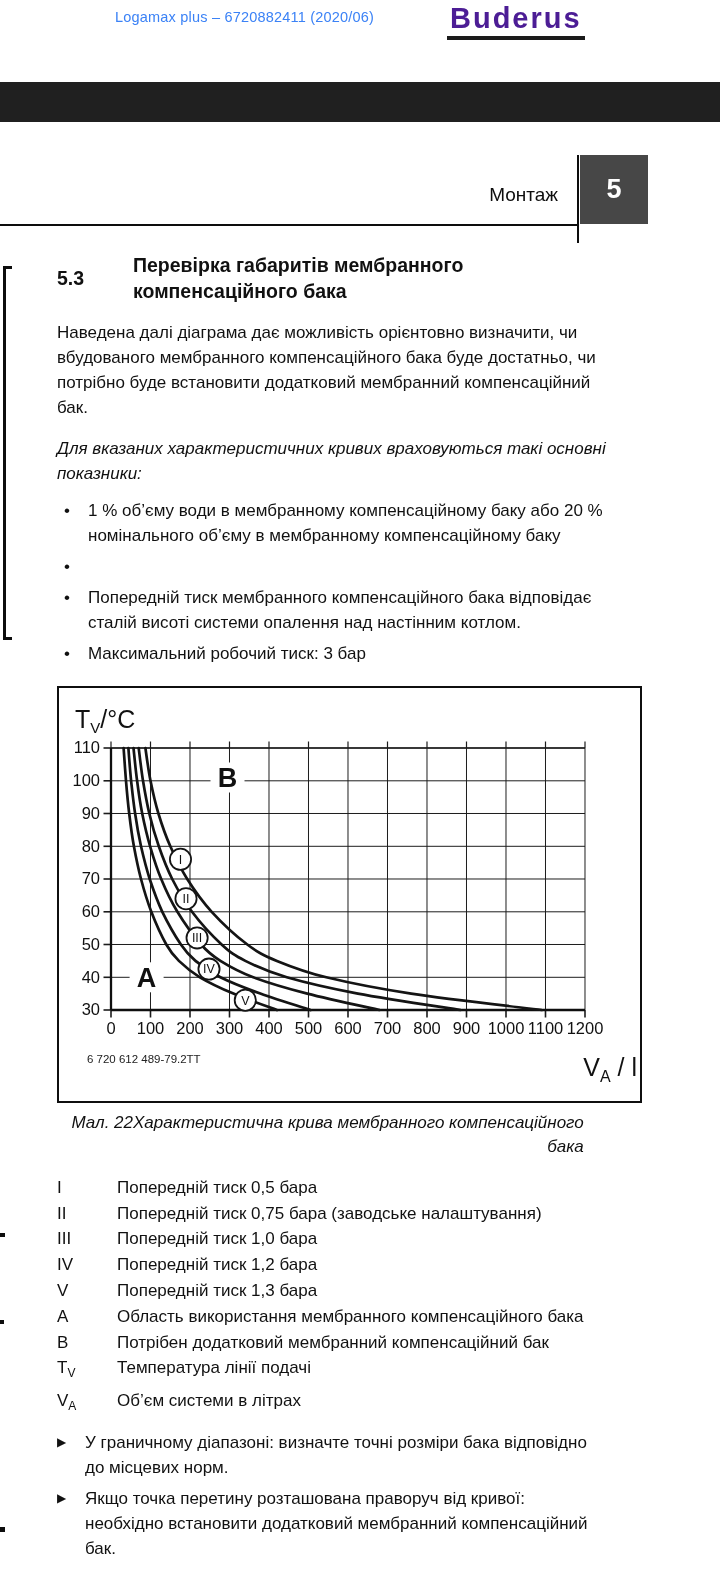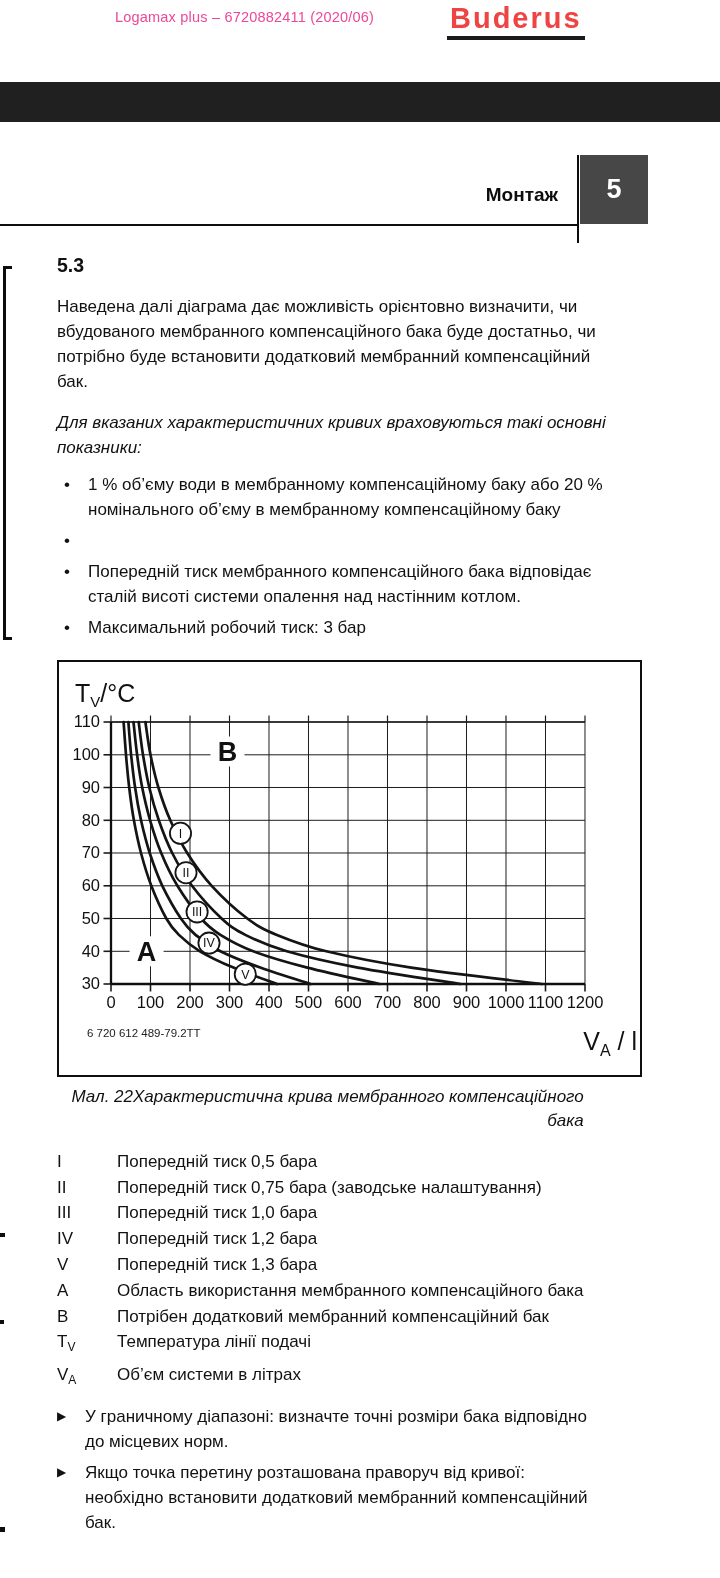--- a/index.html
+++ b/index.html
@@ -1,26 +1,26 @@
 <!DOCTYPE html>
 <html><head>
 <meta charset="utf-8">
 <style>
   html,body{margin:0;padding:0;background:#ffffff;}
   .page{position:relative;width:720px;height:1578px;background:#ffffff;
         font-family:"Liberation Sans",sans-serif;color:#111;overflow:hidden;}
 
   
-  .doc-ref{position:absolute;left:115px;top:9px;font-size:14.5px;color:#ec4899;letter-spacing:.2px;}
+  .doc-ref{position:absolute;left:115px;top:9px;font-size:14.5px;color:#3b82f6;letter-spacing:.2px;}
   .brand-logo{position:absolute;left:447px;top:2px;font-size:29px;font-weight:bold;
-              letter-spacing:2px;color:#ef4444;border-bottom:4px solid #1b1b1b;padding:0 3px 1px 3px;}
+              letter-spacing:2px;color:#4c1d95;border-bottom:4px solid #1b1b1b;padding:0 3px 1px 3px;}
   .black-bar{position:absolute;left:0;top:82px;width:720px;height:40px;background:#202020;}
 
   
-  .rh-label{position:absolute;top:184px;right:162px;font-size:19px;font-weight:bold;color:#0d0d0d;}
+  .rh-label{position:absolute;top:184px;right:162px;font-size:19px;font-weight:normal;color:#0d0d0d;}
   .rh-rule{position:absolute;left:0;top:224px;width:578px;height:2.4px;background:#0d0d0d;}
   .rh-vrule{position:absolute;left:577px;top:155px;width:2.4px;height:88px;background:#0d0d0d;}
   .page-num{position:absolute;left:580px;top:155px;width:68px;height:69px;background:#474747;
             color:#fff;font-size:27px;font-weight:bold;text-align:center;line-height:69px;}
 
   
   .lb-v{position:absolute;left:3px;top:266px;width:2.6px;height:374px;background:#0d0d0d;}
   .lb-c{position:absolute;left:3px;width:9px;height:2.6px;background:#0d0d0d;}
   .dash{position:absolute;left:0;background:#0d0d0d;}
 
@@ -81,20 +81,22 @@
   <div class="lb-c" style="top:266px;"></div>
   <div class="lb-c" style="top:637px;"></div>
   <div class="dash" style="top:1233px;width:5px;height:4px;"></div>
   <div class="dash" style="top:1320px;width:4px;height:4px;"></div>
   <div class="dash" style="top:1527px;width:5px;height:5px;"></div>
 
   <main class="content">
 
     <div class="sec-head">
       <span class="sec-num">5.3</span>
+      <span class="pre">Перевірка габаритів мембранного
+компенсаційного бака</span>
     </div>
 
     <p class="para pre">Наведена далі діаграма дає можливість орієнтовно визначити, чи
 вбудованого мембранного компенсаційного бака буде достатньо, чи
 потрібно буде встановити додатковий мембранний компенсаційний
 бак.</p>
     <p class="para tight pre">Для вказаних характеристичних кривих враховуються такі основні
 показники:</p>
 
     <div class="bullets" id="bullet-list">

